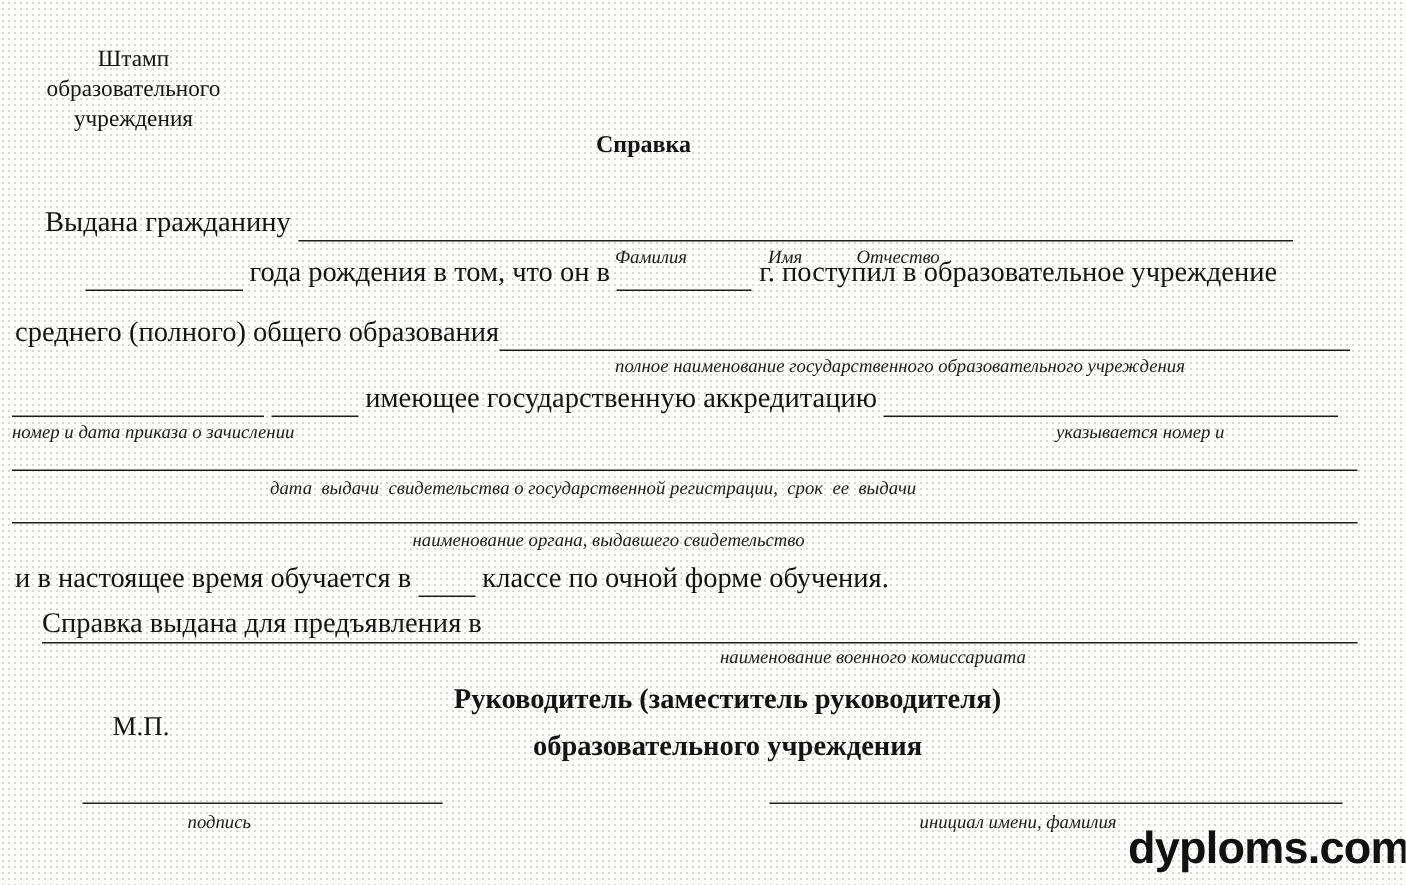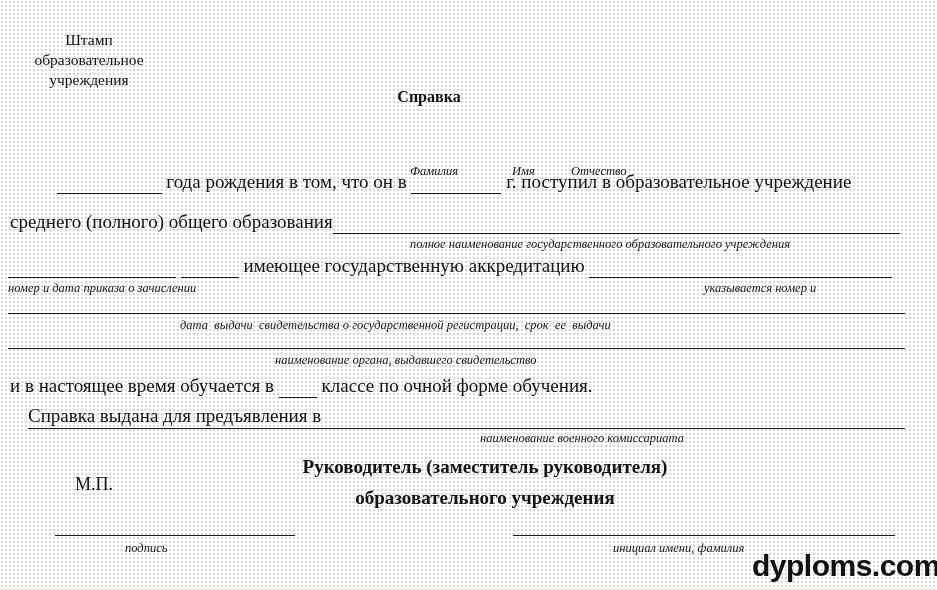--- a/index.html
+++ b/index.html
@@ -80,26 +80,30 @@
     letter-spacing:-0.5px;
   }
 </style>
 </head>
 <body>
 
 <div class="page">
 
   <div class="stamp">
     <div>Штамп</div>
-    <div>образовательное</div>
+    <div>образовательного</div>
     <div>учреждения</div>
   </div>
 
   <div class="title">Справка</div>
 
+  <div class="row" style="left:30px; top:137px; width:832px;">
+    <span class="txt">Выдана гражданину </span>
+    <span class="fill"></span>
+  </div>
   <span class="cap" style="left:410px; top:164px;">Фамилия</span>
   <span class="cap" style="left:512px; top:164px;">Имя</span>
   <span class="cap" style="left:571px; top:164px;">Отчество</span>
 
   <div class="row" style="left:8px; top:170px; width:892px;justify-content:center;">
     <span class="blank" style="width:105px;"></span>
     <span class="txt"> года рождения в том, что он в </span>
     <span class="blank" style="width:90px;"></span>
     <span class="txt"> г. поступил в образовательное учреждение</span>
   </div>

